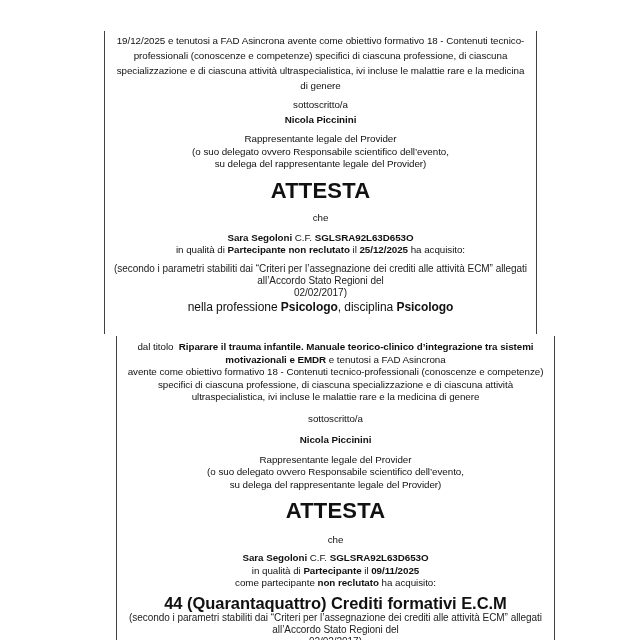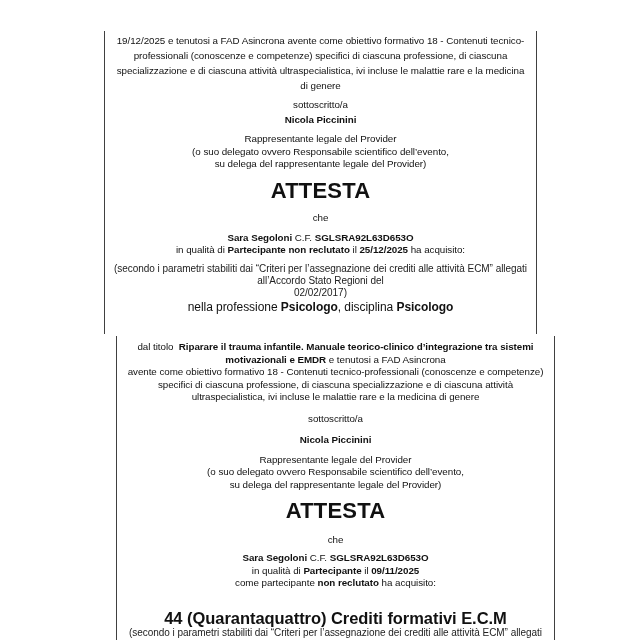--- a/index.html
+++ b/index.html
@@ -31,21 +31,21 @@
   #cert1 .blk:nth-child(8){margin-top:6px;}
   #cert1 .blk:nth-child(9){margin-top:2px;}
   #cert1 .blk:nth-child(10){margin-top:11px;}
   
   #cert2 .blk:nth-child(2){margin-top:7px;}
   #cert2 .blk:nth-child(3){margin-top:6px;}
   #cert2 .blk:nth-child(4){margin-top:7px;}
   #cert2 .blk:nth-child(5){margin-top:10px;}
   #cert2 .blk:nth-child(6){margin-top:11px;}
   #cert2 .blk:nth-child(7){margin-top:5px;}
-  #cert2 .blk:nth-child(8){margin-top:19px;text-align:center;}
+  #cert2 .blk:nth-child(8){margin-top:4px;text-align:center;}
 </style>
 </head>
 <body>
 
 <div id="cert1" class="cert">
     <div class="blk"><span>19/12/2025 e tenutosi a FAD Asincrona avente come obiettivo formativo 18 - Contenuti tecnico-professionali (conoscenze e competenze) specifici di ciascuna professione, di ciascuna specializzazione e di ciascuna attività ultraspecialistica, ivi incluse le malattie rare e la medicina di genere</span></div>
     <div class="blk"><span>sottoscritto/a</span></div>
     <div class="blk"><span class="bold">Nicola Piccinini</span></div>
     <div class="blk tight"><span>Rappresentante legale del Provider
 (o suo delegato ovvero Responsabile scientifico dell’evento,

